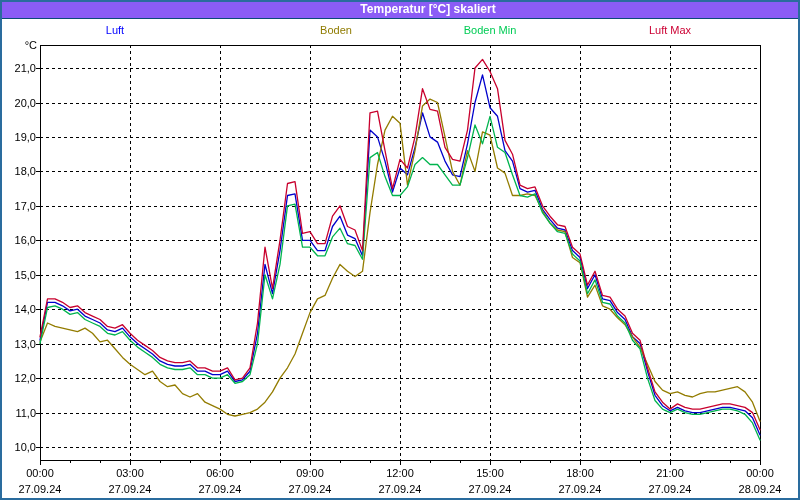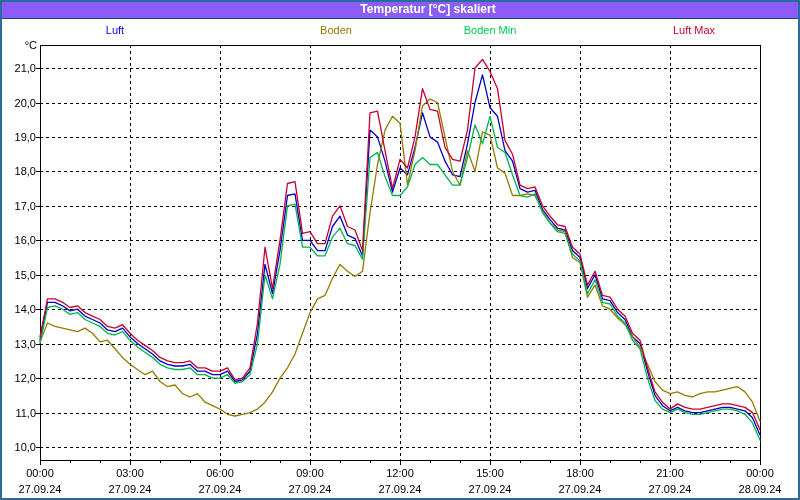--- a/index.html
+++ b/index.html
@@ -24,21 +24,21 @@
 </style>
 </head>
 <body>
 
 <div class="window">
   <div class="titlebar">Temperatur [°C] skaliert</div>
   <div class="legend">
       <span class="item" style="left: 115px; color: rgb(0, 0, 255);">Luft</span>
       <span class="item" style="left: 300px; color: rgb(143, 123, 0); margin-left: 36px;">Boden</span>
       <span class="item" style="left: 490px; color: rgb(0, 204, 85);">Boden Min</span>
-      <span class="item" style="left: 672px; color: rgb(204, 0, 51); padding-left: 44px;">Luft Max</span>
+      <span class="item" style="left: 648px; color: rgb(204, 0, 51); padding-left: 44px;">Luft Max</span>
     </div>
   <svg id="chart" width="800" height="500" viewBox="0 0 800 500">
       <line x1="40" y1="68.5" x2="760" y2="68.5" stroke="#000" stroke-width="1" stroke-dasharray="3,3" shape-rendering="crispEdges"></line>
       <line x1="36" y1="68.5" x2="40" y2="68.5" stroke="#000" stroke-width="1" shape-rendering="crispEdges"></line>
       <text x="36" y="72.04999999999995" text-anchor="end" font-family="&quot;Liberation Sans&quot;, sans-serif" font-size="11" fill="#000">21,0</text>
       <line x1="40" y1="103.5" x2="760" y2="103.5" stroke="#000" stroke-width="1" stroke-dasharray="3,3" shape-rendering="crispEdges"></line>
       <line x1="36" y1="103.5" x2="40" y2="103.5" stroke="#000" stroke-width="1" shape-rendering="crispEdges"></line>
       <text x="36" y="106.5" text-anchor="end" font-family="&quot;Liberation Sans&quot;, sans-serif" font-size="11" fill="#000">20,0</text>
       <line x1="40" y1="137.5" x2="760" y2="137.5" stroke="#000" stroke-width="1" stroke-dasharray="3,3" shape-rendering="crispEdges"></line>
       <line x1="36" y1="137.5" x2="40" y2="137.5" stroke="#000" stroke-width="1" shape-rendering="crispEdges"></line>

